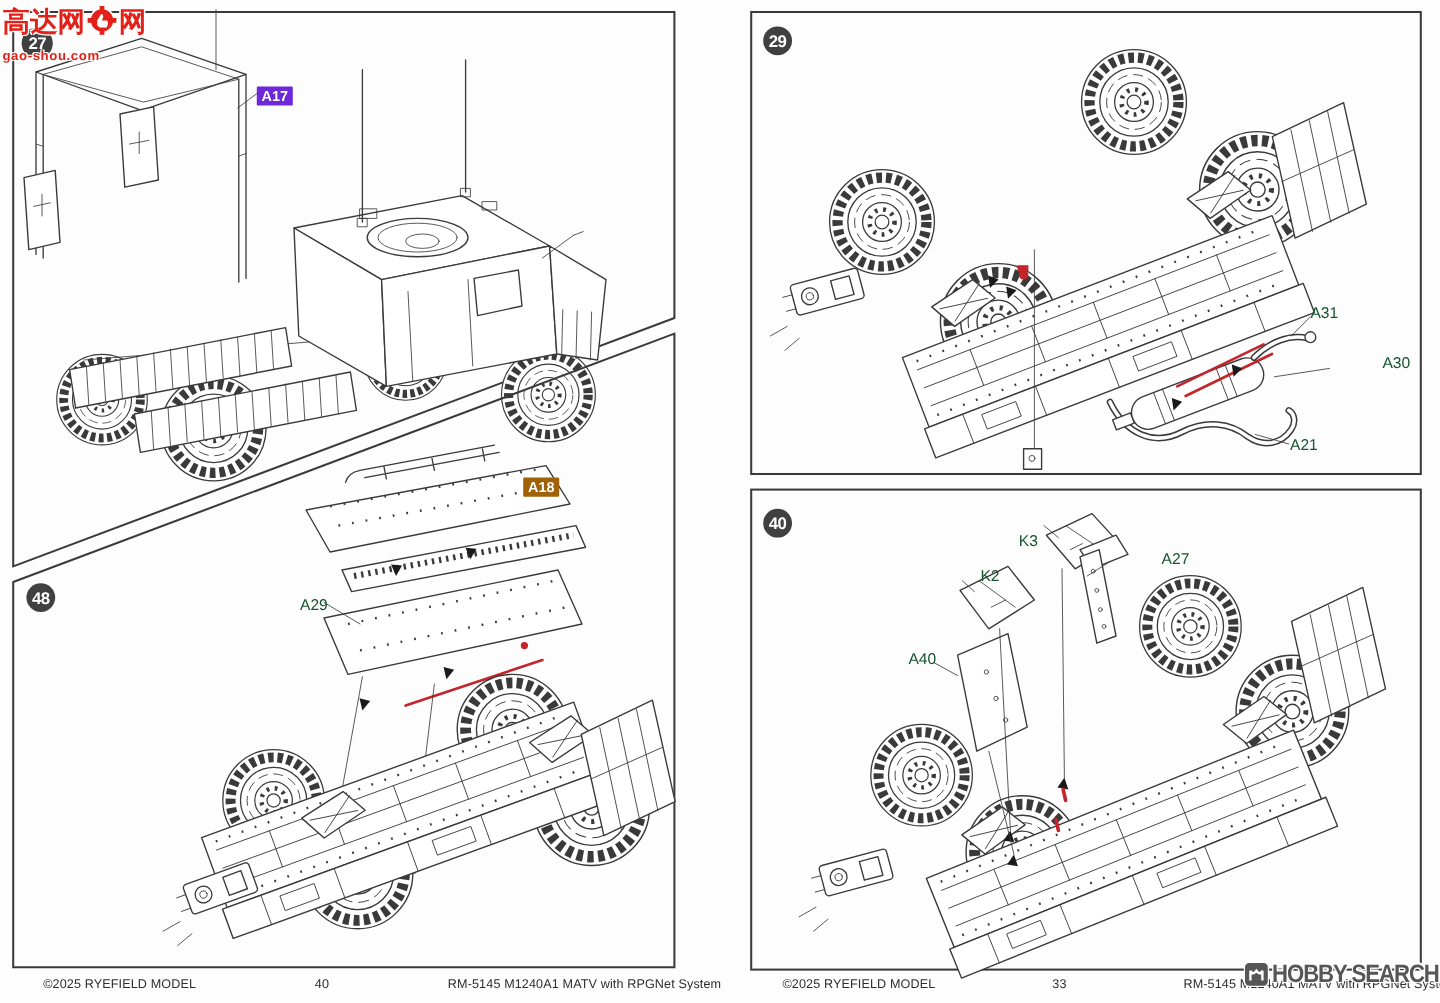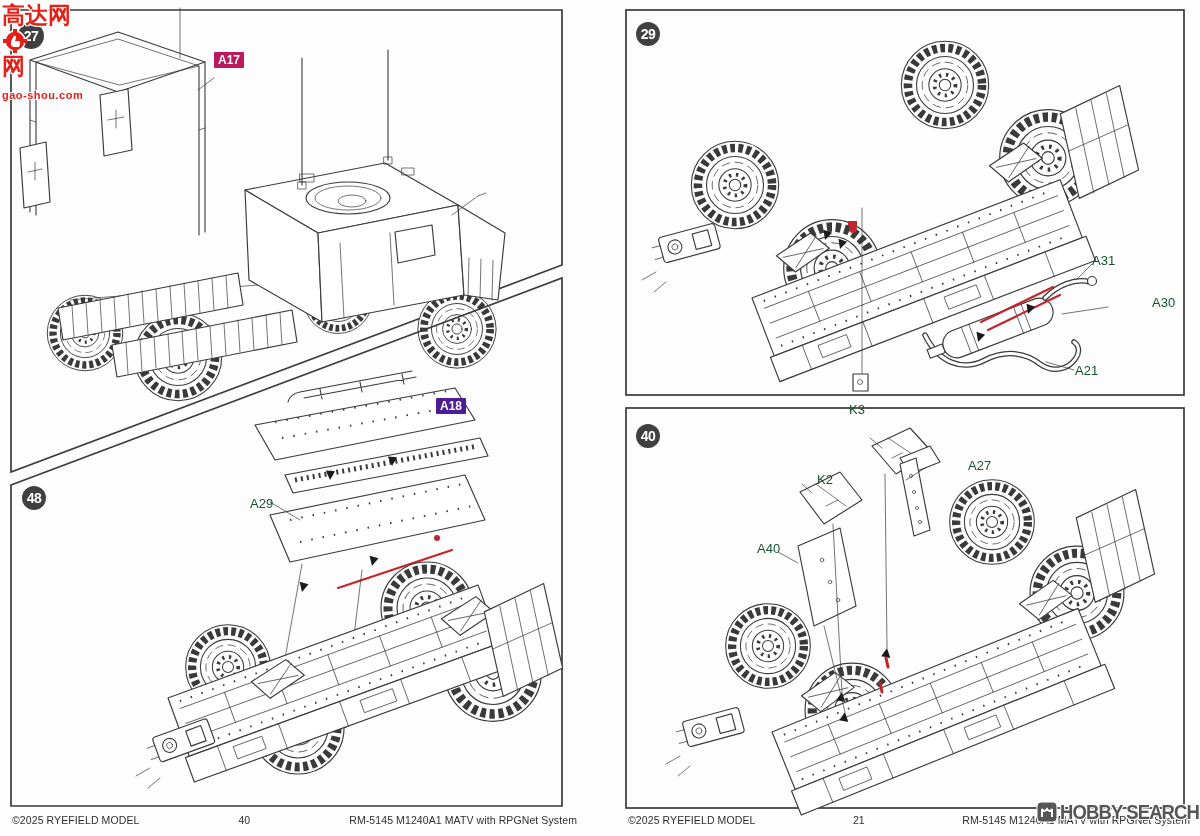--- a/index.html
+++ b/index.html
@@ -31,25 +31,25 @@
   .part-label{
     position:absolute;font-size:13px;color:#14532d;z-index:3;white-space:nowrap;
   }
   .part-label.highlight{
     color:#fff;font-weight:bold;font-size:12px;padding:1px 4px;border-radius:1px;
     text-shadow:0 0 1px rgba(0,0,0,.15);
   }
   
   .footer{
     position:absolute;top:814px;display:flex;justify-content:space-between;
-    font-size:10.5px;color:#2e2e2e;z-index:4;letter-spacing:0.1px;
+    font-size:10.5px;color:#2e2e2e;z-index:4;letter-spacing:0.1px;margin-left:24px;
   }
   
   .wm-gaoshou{position:absolute;left:2px;top:4px;z-index:6;line-height:1;}
-  .wm-gaoshou .row1{display:flex;align-items:flex-start;gap:1px;flex-direction:column;}
+  .wm-gaoshou .row1{display:flex;align-items:flex-end;gap:1px;}
   .wm-gaoshou .cn{
     font-size:23px;font-weight:900;color:#e32119;
     text-shadow:-1px -1px 0 #fff,1px -1px 0 #fff,-1px 1px 0 #fff,1px 1px 0 #fff,0 0 2px #fff;
   }
   .wm-gaoshou .url{
     font-size:11px;font-weight:bold;color:#e32119;margin-top:12px;letter-spacing:0.5px;
     text-shadow:-1px -1px 0 #fff,1px -1px 0 #fff,-1px 1px 0 #fff,1px 1px 0 #fff;
   }
   
   .wm-hobby{
@@ -299,39 +299,39 @@
       <use href="#arr" class="bk" transform="translate(245,312) rotate(55)"></use>
       <path class="rd" style="stroke-width:3" d="M286,258 l2,9 M280,283 l2,9"></path>
     </g>
   </svg>
 
   <div class="step-badge" style="left:18px;top:23px;width:26px;height:26px">27</div>
   <div class="step-badge" style="left:22px;top:486px">48</div>
   <div class="step-badge" style="left:636px;top:22px">29</div>
   <div class="step-badge" style="left:636px;top:424px">40</div>
 
-  <div class="part-label highlight" style="left:214px;top:52px;background:#be185d">A17</div>
-  <div class="part-label highlight" style="left:436px;top:398px;background:#4c1d95">A18</div>
+  <div class="part-label highlight" style="left:214px;top:72px;background:#6d28d9">A17</div>
+  <div class="part-label highlight" style="left:436px;top:398px;background:#a16207">A18</div>
   <div class="part-label" style="left:250px;top:496px">A29</div>
   <div class="part-label" style="left:1092px;top:253px">A31</div>
   <div class="part-label" style="left:1152px;top:295px">A30</div>
   <div class="part-label" style="left:1075px;top:363px">A21</div>
-  <div class="part-label" style="left:849px;top:402px">K3</div>
+  <div class="part-label" style="left:849px;top:443px">K3</div>
   <div class="part-label" style="left:817px;top:472px">K2</div>
   <div class="part-label" style="left:968px;top:458px">A27</div>
   <div class="part-label" style="left:757px;top:541px">A40</div>
 
   <div class="footer" style="left:12px;width:565px">
     <span>©2025 RYEFIELD MODEL</span>
     <span>40</span>
     <span>RM-5145 M1240A1 MATV with RPGNet System</span>
   </div>
   <div class="footer" style="left:628px;width:562px">
     <span>©2025 RYEFIELD MODEL</span>
-    <span>21</span>
+    <span>33</span>
     <span>RM-5145 M1240A1 MATV with RPGNet System</span>
   </div>
 
   <div class="wm-gaoshou">
     <div class="row1">
       <span class="cn">高达网</span>
       <svg width="26" height="26" viewBox="0 0 26 26">
         <circle cx="13" cy="13" r="10" fill="#e32119" stroke="#fff" stroke-width="1.5"></circle>
         <g fill="#e32119" stroke="#fff" stroke-width="0">
           <rect x="1" y="11" width="4" height="4" fill="#e32119"></rect>

